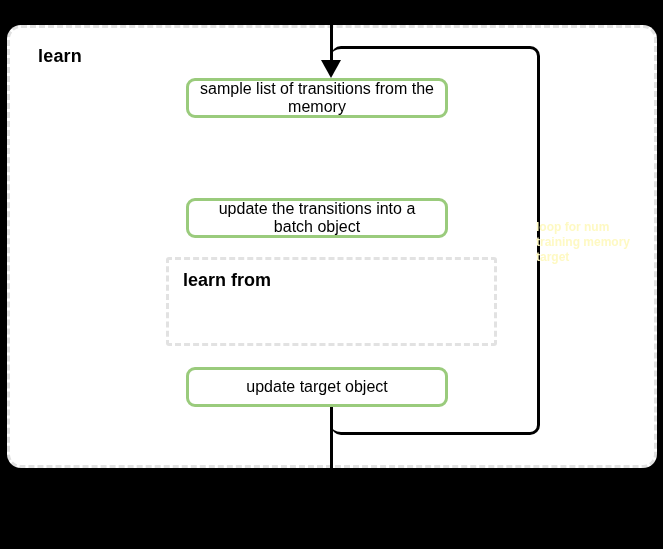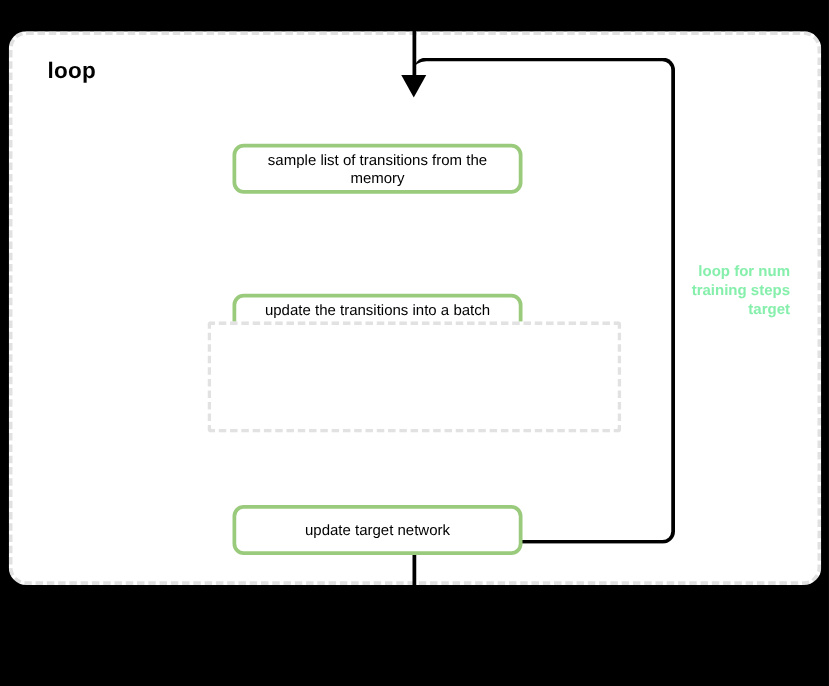--- a/index.html
+++ b/index.html
@@ -72,34 +72,33 @@
     left: 330px;
     top: 405px;
     width: 3px;
     height: 64px;
     background: #000000;
   }
   
   .step {
     position: absolute;
     left: 186px;
-    width: 232px;
+    width: 262px;
     height: 40px;
     box-sizing: border-box;
     background: #ffffff;
     border: 3px solid #9acb7c;
     border-radius: 9px;
     display: flex;
     align-items: center;
     justify-content: center;
     text-align: center;
-    font-size: 12px;
+    font-size: 16px;
     color: #000000;
     padding: 0 10px;
-    margin-top: 37px;
   }
   .step-1 { top: 78px; }
   .step-2 { top: 138px; }
   .step-3 { top: 198px; }
   .step-final { top: 367px; }
   
   .subprocess {
     position: absolute;
     left: 166px;
     top: 257px;
@@ -114,58 +113,59 @@
   .subprocess-label {
     font-size: 18px;
     font-weight: bold;
     color: #000000;
     line-height: 22px;
   }
   
   .loop-label {
     position: absolute;
     left: 536px;
-    top: 210px;
+    top: 220px;
     width: 96px;
-    text-align: right;
+    text-align: left;
     font-size: 12px;
     font-weight: bold;
-    color: #86efac;
+    color: #fef9c3;
     line-height: 15px;
   }
 </style>
 </head>
 <body>
 
 <div id="stage">
 
   <div class="panel"></div>
 
   <div class="loop-bracket"></div>
 
   <div class="flow-line-top"></div>
   <div class="arrowhead-down"></div>
 
   <div class="flow-line-bottom"></div>
 
-  <div class="panel-title">loop</div>
+  <div class="panel-title">learn</div>
 
   <div class="step step-1">
     <span>sample list of transitions from the memory</span>
   </div>
   <div class="step step-3">
     <span>update the transitions into a batch object</span>
   </div>
 
   <div class="subprocess">
+    <div class="subprocess-label">learn from</div>
   </div>
 
   <div class="step step-final">
-    <span>update target network</span>
+    <span>update target object</span>
   </div>
 
   <div class="loop-label">
     <div>loop for num</div>
-    <div>training steps</div>
+    <div>training memory</div>
     <div>target</div>
   </div>
 
 </div>
 
 </body></html>

